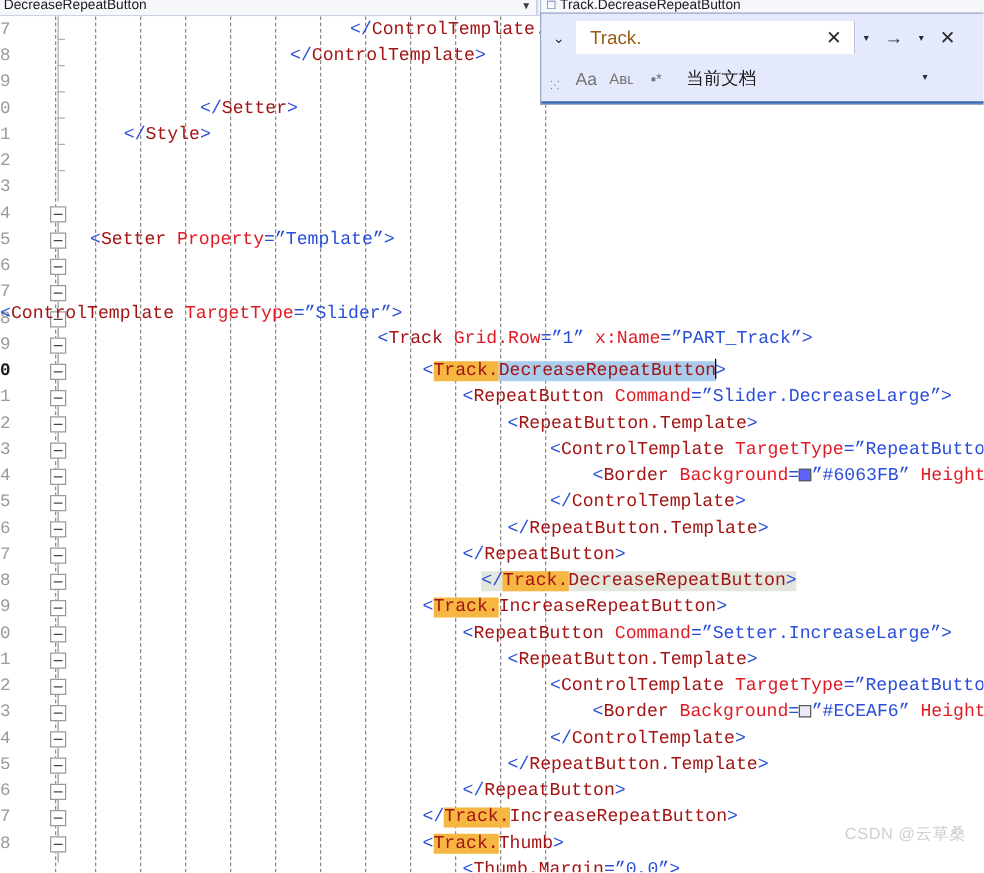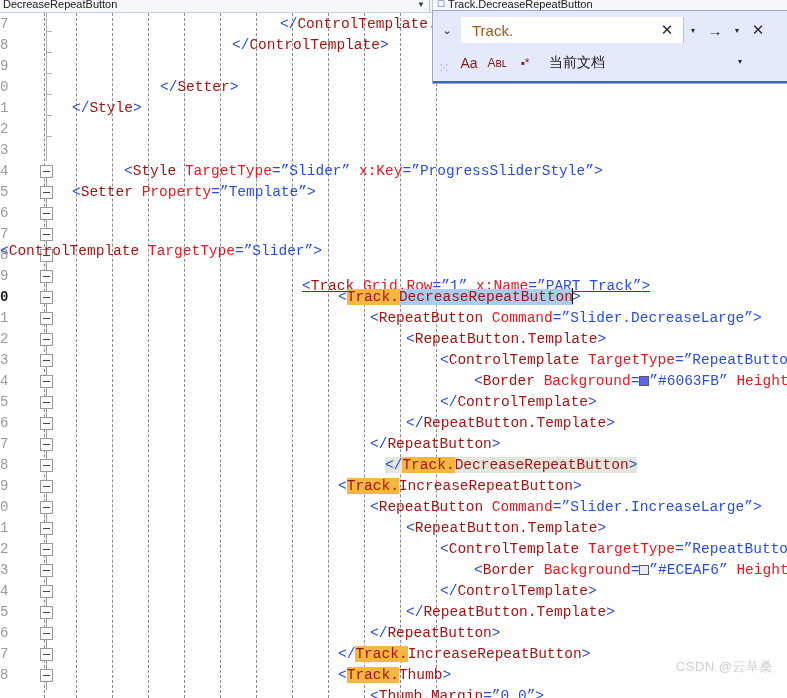--- a/index.html
+++ b/index.html
@@ -233,21 +233,21 @@
     width: 22px; height: 28px;
     display: flex; align-items: flex-end; justify-content: center;
     padding-bottom: 3px;
     color: #7a8599; font-size: 9px;
     letter-spacing: 0px;
     cursor: move;
   }
   .opt-btn {
     width: 28px; height: 24px;
     display: flex; align-items: center; justify-content: center;
-    font-size: 14px; color: #7f1d1d;
+    font-size: 14px; color: #737373;
     cursor: pointer;
   }
   .opt-btn.small { font-size: 12px; }
   .scope-label {
     font-size: 14px; color: #1a1a1a;
     margin-left: 10px;
     font-family: "Liberation Sans", sans-serif;
   }
   .scope-arrow {
     position: absolute; right: 46px; top: 8px;
@@ -395,38 +395,37 @@
         <div class="lineno" style="top: 589px;">5</div>
         <div class="lineno" style="top: 610px;">6</div>
         <div class="lineno" style="top: 631px;">7</div>
         <div class="lineno" style="top: 652px;">8</div>
       </div>
 
     <div class="code-area">
         <div class="cline" style="top: 1px; padding-left: 280px;"><span class="t">&lt;/</span><span class="n">ControlTemplate.T</span></div>
         <div class="cline" style="top: 22px; padding-left: 232px;"><span class="t">&lt;/</span><span class="n">ControlTemplate</span><span class="t">&gt;</span></div>
         <div class="cline" style="top: 64px; padding-left: 160px;"><span class="t">&lt;/</span><span class="n">Setter</span><span class="t">&gt;</span></div>
-        <div class="cline" style="top: 85px; padding-left: 72px;"><span class="t">&lt;/</span><span class="n">Style</span><span class="t">&gt;</span></div>
+        <div class="cline" style="top: 85px; padding-left: 99px;"><span class="t">&lt;/</span><span class="n">Style</span><span class="t">&gt;</span></div>
         <div class="cline" style="top: 106px; padding-left: 124px;"></div>
         <div class="cline" style="top: 127px; padding-left: 124px;"></div>
-        <div class="cline" style="top: 148px; padding-left: 124px;"><span class="t">&lt;</span><span class="n">Style</span> <span class="a">TargetType</span><span class="t">=</span><span class="v">”Slider”</span> <span class="a">x:Key</span><span class="t">=</span><span class="v">”ProgressSliderStyle”</span><span class="t">&gt;</span></div>
         <div class="cline" style="top: 169px; padding-left: 72px;"><span class="t">&lt;</span><span class="n">Setter</span> <span class="a">Property</span><span class="t">=</span><span class="v">”Template”</span><span class="t">&gt;</span></div>
         <div class="cline" style="top: 228px; "><span class="t">&lt;</span><span class="n">ControlTemplate</span> <span class="a">TargetType</span><span class="t">=</span><span class="v">”Slider”</span><span class="t">&gt;</span></div>
-        <div class="cline" style="top: 263px; padding-left: 302px; text-decoration: underline;"><span class="t">&lt;</span><span class="n">Track</span> <span class="a">Grid.Row</span><span class="t">=</span><span class="v">”1”</span> <span class="a">x:Name</span><span class="t">=</span><span class="v">”PART_Track”</span><span class="t">&gt;</span></div>
+        <div class="cline" style="top: 248px; padding-left: 302px;"><span class="t">&lt;</span><span class="n">Track</span> <span class="a">Grid.Row</span><span class="t">=</span><span class="v">”1”</span> <span class="a">x:Name</span><span class="t">=</span><span class="v">”PART_Track”</span><span class="t">&gt;</span></div>
         <div class="cline" style="top: 274px; padding-left: 338px;"><span class="t">&lt;</span><span class="hl-find"><span class="n">Track.</span></span><span class="hl-sel"><span class="n">DecreaseRepeatButton</span></span><span class="caret"></span><span class="t">&gt;</span></div>
         <div class="cline" style="top: 295px; padding-left: 370px;"><span class="t">&lt;</span><span class="n">RepeatButton</span> <span class="a">Command</span><span class="t">=</span><span class="v">”Slider.DecreaseLarge”</span><span class="t">&gt;</span></div>
         <div class="cline" style="top: 316px; padding-left: 406px;"><span class="t">&lt;</span><span class="n">RepeatButton.Template</span><span class="t">&gt;</span></div>
         <div class="cline" style="top: 337px; padding-left: 440px;"><span class="t">&lt;</span><span class="n">ControlTemplate</span> <span class="a">TargetType</span><span class="t">=</span><span class="v">”RepeatButton</span></div>
         <div class="cline" style="top: 358px; padding-left: 474px;"><span class="t">&lt;</span><span class="n">Border</span> <span class="a">Background</span><span class="t">=</span><span class="swatch" style="background:#6063FB"></span><span class="v">”#6063FB”</span> <span class="a">Height</span></div>
         <div class="cline" style="top: 379px; padding-left: 440px;"><span class="t">&lt;/</span><span class="n">ControlTemplate</span><span class="t">&gt;</span></div>
         <div class="cline" style="top: 400px; padding-left: 406px;"><span class="t">&lt;/</span><span class="n">RepeatButton.Template</span><span class="t">&gt;</span></div>
         <div class="cline" style="top: 421px; padding-left: 370px;"><span class="t">&lt;/</span><span class="n">RepeatButton</span><span class="t">&gt;</span></div>
         <div class="cline" style="top: 442px; padding-left: 338px;"><span class="hl-tag"><span class="t">&lt;/</span><span class="hl-find"><span class="n">Track.</span></span><span class="n">DecreaseRepeatButton</span><span class="t">&gt;</span></span></div>
         <div class="cline" style="top: 463px; padding-left: 338px;"><span class="t">&lt;</span><span class="hl-find"><span class="n">Track.</span></span><span class="n">IncreaseRepeatButton</span><span class="t">&gt;</span></div>
-        <div class="cline" style="top: 484px; padding-left: 370px;"><span class="t">&lt;</span><span class="n">RepeatButton</span> <span class="a">Command</span><span class="t">=</span><span class="v">”Slider.IncreaseLarge”</span><span class="t">&gt;</span></div>
+        <div class="cline" style="top: 484px; padding-left: 370px;"><span class="t">&lt;</span><span class="n">RepeatButton</span> <span class="a">Command</span><span class="t">=</span><span class="v">”Setter.IncreaseLarge”</span><span class="t">&gt;</span></div>
         <div class="cline" style="top: 505px; padding-left: 406px;"><span class="t">&lt;</span><span class="n">RepeatButton.Template</span><span class="t">&gt;</span></div>
         <div class="cline" style="top: 526px; padding-left: 440px;"><span class="t">&lt;</span><span class="n">ControlTemplate</span> <span class="a">TargetType</span><span class="t">=</span><span class="v">”RepeatButton</span></div>
         <div class="cline" style="top: 547px; padding-left: 474px;"><span class="t">&lt;</span><span class="n">Border</span> <span class="a">Background</span><span class="t">=</span><span class="swatch" style="background:#ECEAF6"></span><span class="v">”#ECEAF6”</span> <span class="a">Height</span></div>
         <div class="cline" style="top: 568px; padding-left: 440px;"><span class="t">&lt;/</span><span class="n">ControlTemplate</span><span class="t">&gt;</span></div>
         <div class="cline" style="top: 589px; padding-left: 406px;"><span class="t">&lt;/</span><span class="n">RepeatButton.Template</span><span class="t">&gt;</span></div>
         <div class="cline" style="top: 610px; padding-left: 370px;"><span class="t">&lt;/</span><span class="n">RepeatButton</span><span class="t">&gt;</span></div>
         <div class="cline" style="top: 631px; padding-left: 338px;"><span class="t">&lt;/</span><span class="hl-find"><span class="n">Track.</span></span><span class="n">IncreaseRepeatButton</span><span class="t">&gt;</span></div>
         <div class="cline" style="top: 652px; padding-left: 338px;"><span class="t">&lt;</span><span class="hl-find"><span class="n">Track.</span></span><span class="n">Thumb</span><span class="t">&gt;</span></div>
         <div class="cline" style="top: 673px; padding-left: 370px;"><span class="t">&lt;</span><span class="n">Thumb.Margin</span><span class="t">=</span><span class="v">”0,0”</span><span class="t">&gt;</span></div>
       </div>

